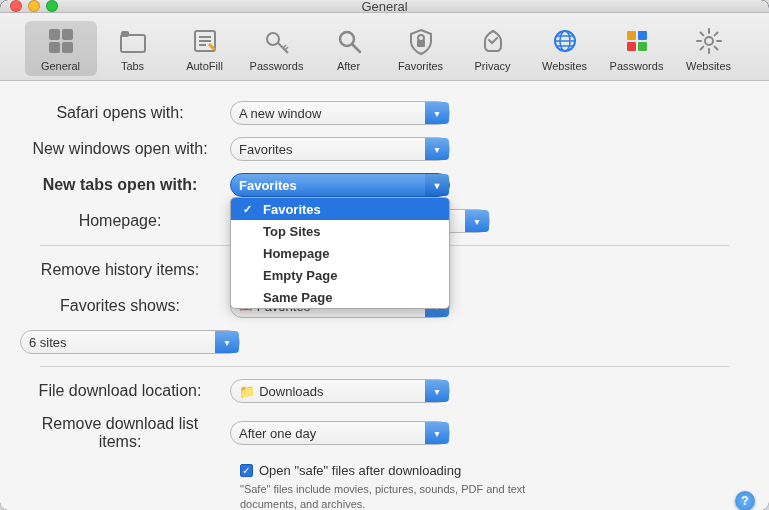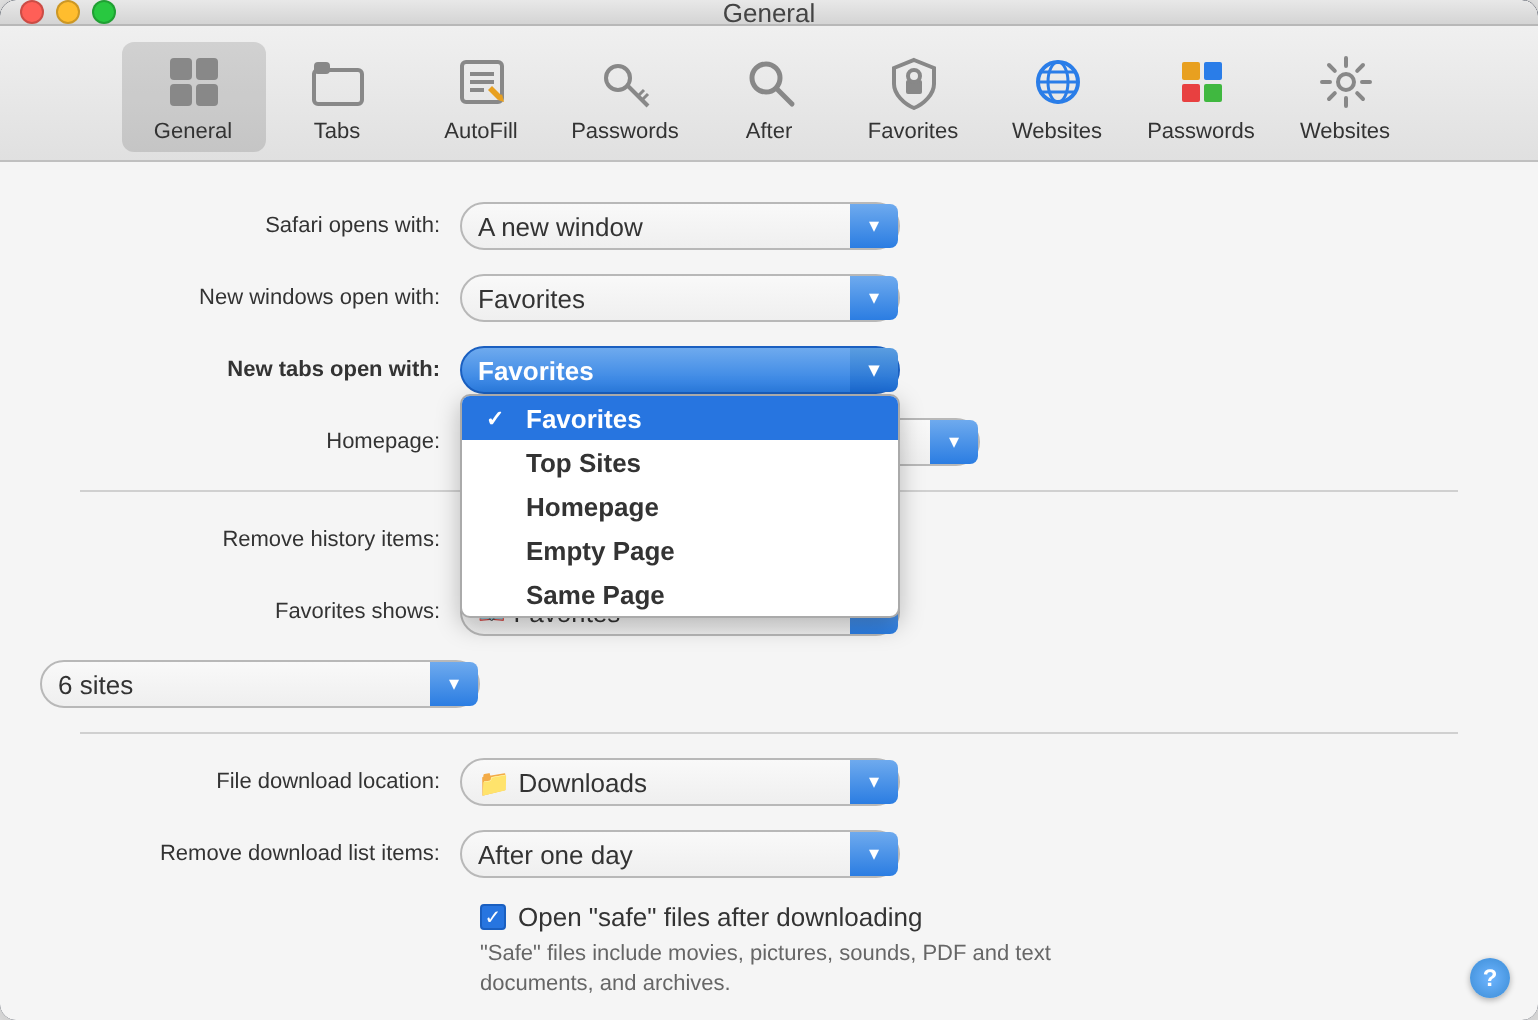--- a/index.html
+++ b/index.html
@@ -111,25 +111,25 @@
       position: relative;
     }
 
     .form-row {
       display: flex;
       align-items: center;
       margin-bottom: 12px;
     }
 
     .form-label {
-      text-align: right;
+      text-align: center;
       width: 210px;
       padding-right: 10px;
       color: #333;
-      font-size: 11px;
+      font-size: 16px;
       flex-shrink: 0;
     }
 
     .form-control-wrap {
       flex: 1;
       position: relative;
     }
 
     
     .mac-select {
@@ -349,20 +349,29 @@
       <div class="toolbar-icon">
         <svg width="28" height="28" viewBox="0 0 28 28">
           <path d="M14 3 L24 7 L24 15 C24 20 19 25 14 27 C9 25 4 20 4 15 L4 7 Z" fill="none" stroke="#888" stroke-width="2"></path>
           <rect x="10" y="13" width="8" height="7" rx="1" fill="#888"></rect>
           <circle cx="14" cy="11" r="3" fill="none" stroke="#888" stroke-width="2"></circle>
         </svg>
       </div>
       <span class="toolbar-label">Favorites</span>
     </div>
 
+    <div class="toolbar-item">
+      <div class="toolbar-icon">
+        <svg width="28" height="28" viewBox="0 0 28 28">
+          <path d="M14 4 C14 4 6 8 6 14 L6 20 C6 22 8 24 10 24 L18 24 C20 24 22 22 22 20 L22 14 C22 8 14 4 14 4Z" fill="none" stroke="#888" stroke-width="2"></path>
+          <path d="M10 13 L13 16 L18 11" stroke="#888" stroke-width="2" fill="none" stroke-linecap="round"></path>
+        </svg>
+      </div>
+      <span class="toolbar-label">Privacy</span>
+    </div>
 
     <div class="toolbar-item">
       <div class="toolbar-icon">
         <svg width="28" height="28" viewBox="0 0 28 28">
           <circle cx="14" cy="14" r="10" fill="none" stroke="#2a7de8" stroke-width="2"></circle>
           <ellipse cx="14" cy="14" rx="5" ry="10" fill="none" stroke="#2a7de8" stroke-width="1.5"></ellipse>
           <line x1="4" y1="14" x2="24" y2="14" stroke="#2a7de8" stroke-width="1.5"></line>
           <line x1="6" y1="9" x2="22" y2="9" stroke="#2a7de8" stroke-width="1.5"></line>
           <line x1="6" y1="19" x2="22" y2="19" stroke="#2a7de8" stroke-width="1.5"></line>
         </svg>

